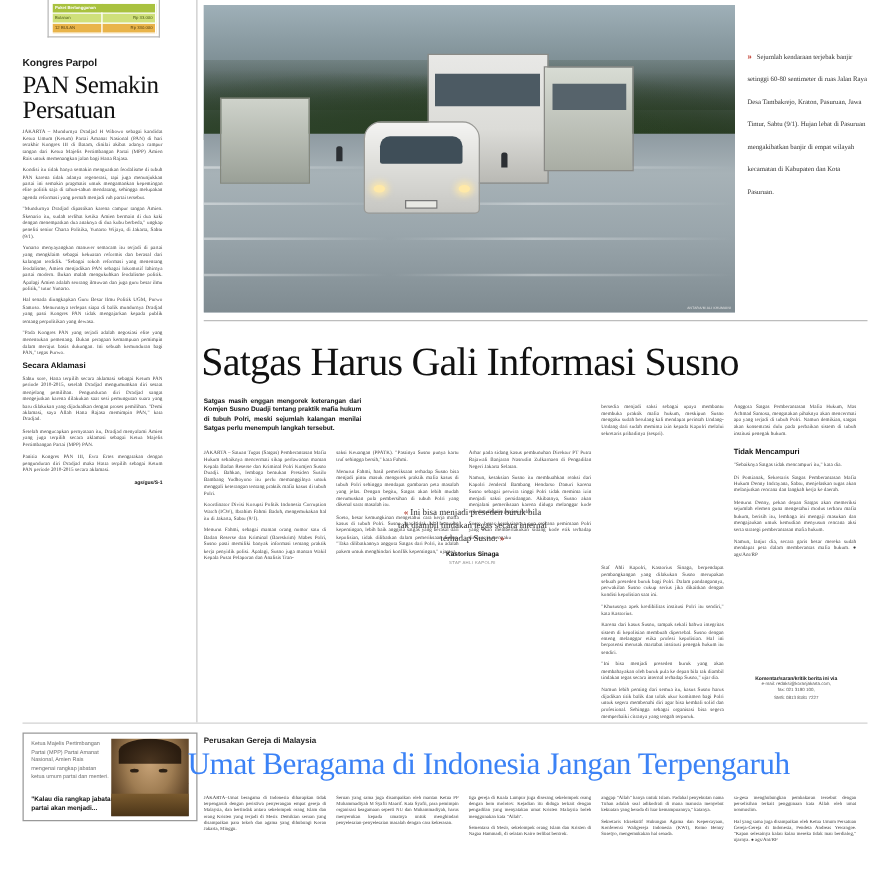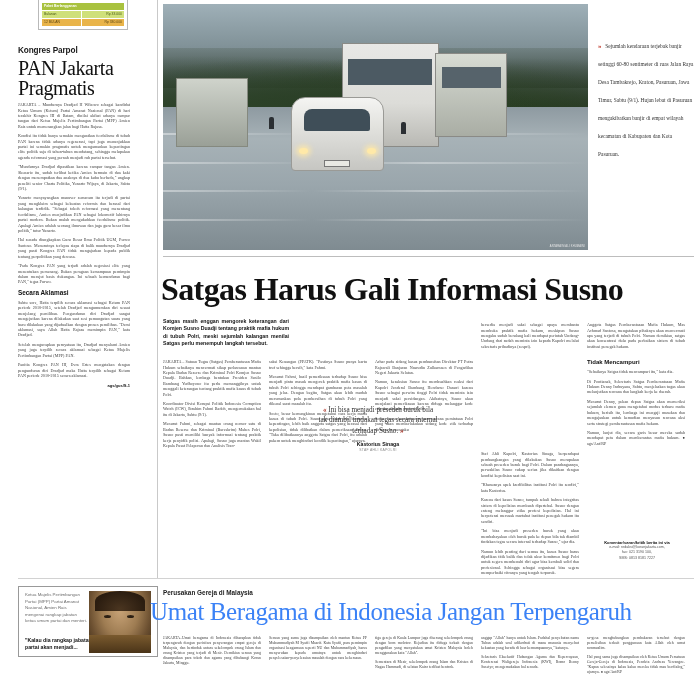--- a/index.html
+++ b/index.html
@@ -155,21 +155,21 @@
   .kicker-row{
     position:absolute;left:163px;top:262px;width:531px;
     font-family:"Liberation Sans", sans-serif;font-size:7.4px;
   }
   .kicker-row .k-bold{font-weight:bold;color:#111;}
   .kicker-row .k-bar{color:#c0392b;font-weight:bold;margin:0 2px;}
   .kicker-row .k-rest{color:#4a4a4a;}
   .main-headline{
     position:absolute;left:161px;top:272px;width:537px;
     font-family:"Liberation Serif", serif;
-    font-size:32px;line-height:34px;letter-spacing:-.6px;color:#111;font-weight:bold;
+    font-size:32px;line-height:34px;letter-spacing:-.6px;color:#111;
   }
   .lead{
     position:absolute;left:163px;top:318px;width:126px;
     font-family:"Liberation Sans", sans-serif;
     font-size:5.2px;line-height:7.4px;color:#111;font-weight:bold;text-align:justify;
   }
   .main-cols{position:absolute;left:163px;top:355px;width:531px;height:200px;}
   .mc{position:absolute;top:0;width:98px;}
   .mc0{left:0;}  .mc1{left:106px;} .mc2{left:212px;}
   .mc3{left:318px;} .mc4{left:424px;}
@@ -237,21 +237,21 @@
       </tr>
     </tbody>
       </table>
   </div>
 
   <div class="rail-divider"></div>
 
   <div class="left-rail">
     <div style="height:46px"></div>
     <div class="kicker-small">Kongres Parpol</div>
-    <div class="headline-left">PAN Jakarta Pragmatis</div>
+    <div class="headline-left">PAN Semakin Persatuan</div>
 
     <p class="blur-text">JAKARTA – Mundurnya Dradjad H Wibowo sebagai kandidat Ketua Umum (Ketum) Partai Amanat Nasional (PAN) di hari terakhir Kongres III di Batam, dinilai akibat adanya campur tangan dari Ketua Majelis Pertimbangan Partai (MPP) Amien Rais untuk memenangkan jalan bagi Hatta Rajasa.</p>
     <p class="blur-text">Kondisi itu tidak hanya semakin menguatkan feodalisme di tubuh PAN karena tidak adanya regenerasi, tapi juga menunjukkan partai ini semakin pragmatis untuk mengamankan kepentingan elite politik saja di tahun-tahun mendatang, sehingga melupakan agenda reformasi yang pernah menjadi ruh partai tersebut.</p>
     <p class="blur-text">"Mundurnya Dradjad dipastikan karena campur tangan Amien. Skenario itu, sudah terlihat ketika Amien bermain di dua kaki dengan menempatkan dua anaknya di dua kubu berbeda," ungkap peneliti senior Charta Politika, Yunarto Wijaya, di Jakarta, Sabtu (9/1).</p>
     <p class="blur-text">Yunarto menyayangkan manuver semacam itu terjadi di partai yang mengklaim sebagai kekuatan reformis dan berasal dari kalangan terdidik. "Sebagai tokoh reformasi yang menentang feodalisme, Amien menjadikan PAN sebagai lokomotif lahirnya partai modern. Bukan malah mengukuhkan feodalisme politik. Apalagi Amien adalah seorang ilmuwan dan juga guru besar ilmu politik," tutur Yunarto.</p>
     <p class="blur-text">Hal senada diungkapkan Guru Besar Ilmu Politik UGM, Purwo Santoso. Menurutnya terlepas siapa di balik mundurnya Dradjad yang pasti Kongres PAN tidak mengajarkan kepada publik tentang perpolitikan yang dewasa.</p>
     <p class="blur-text">"Pada Kongres PAN yang terjadi adalah negosiasi elite yang menentukan pemenang. Bukan peragaan kemampuan pemimpin dalam merajut basis dukungan. Ini sebuah kemunduran bagi PAN," tegas Purwo.</p>
 
     <div class="subhead-left">Secara Aklamasi</div>
     <p class="blur-text">Sabtu sore, Hatta terpilih secara aklamasi sebagai Ketum PAN periode 2010-2015, setelah Dradjad mengumumkan diri sesaat menjelang pemilihan. Peng­unduran diri Dradjad sangat mengejutkan karena dilakukan saat sesi pemungutan suara yang baru dilakukan yang dijadualkan dengan proses pemilihan. "Demi aklamasi, saya Allah Hatta Rajasa memimpin PAN," kata Dradjad.</p>

